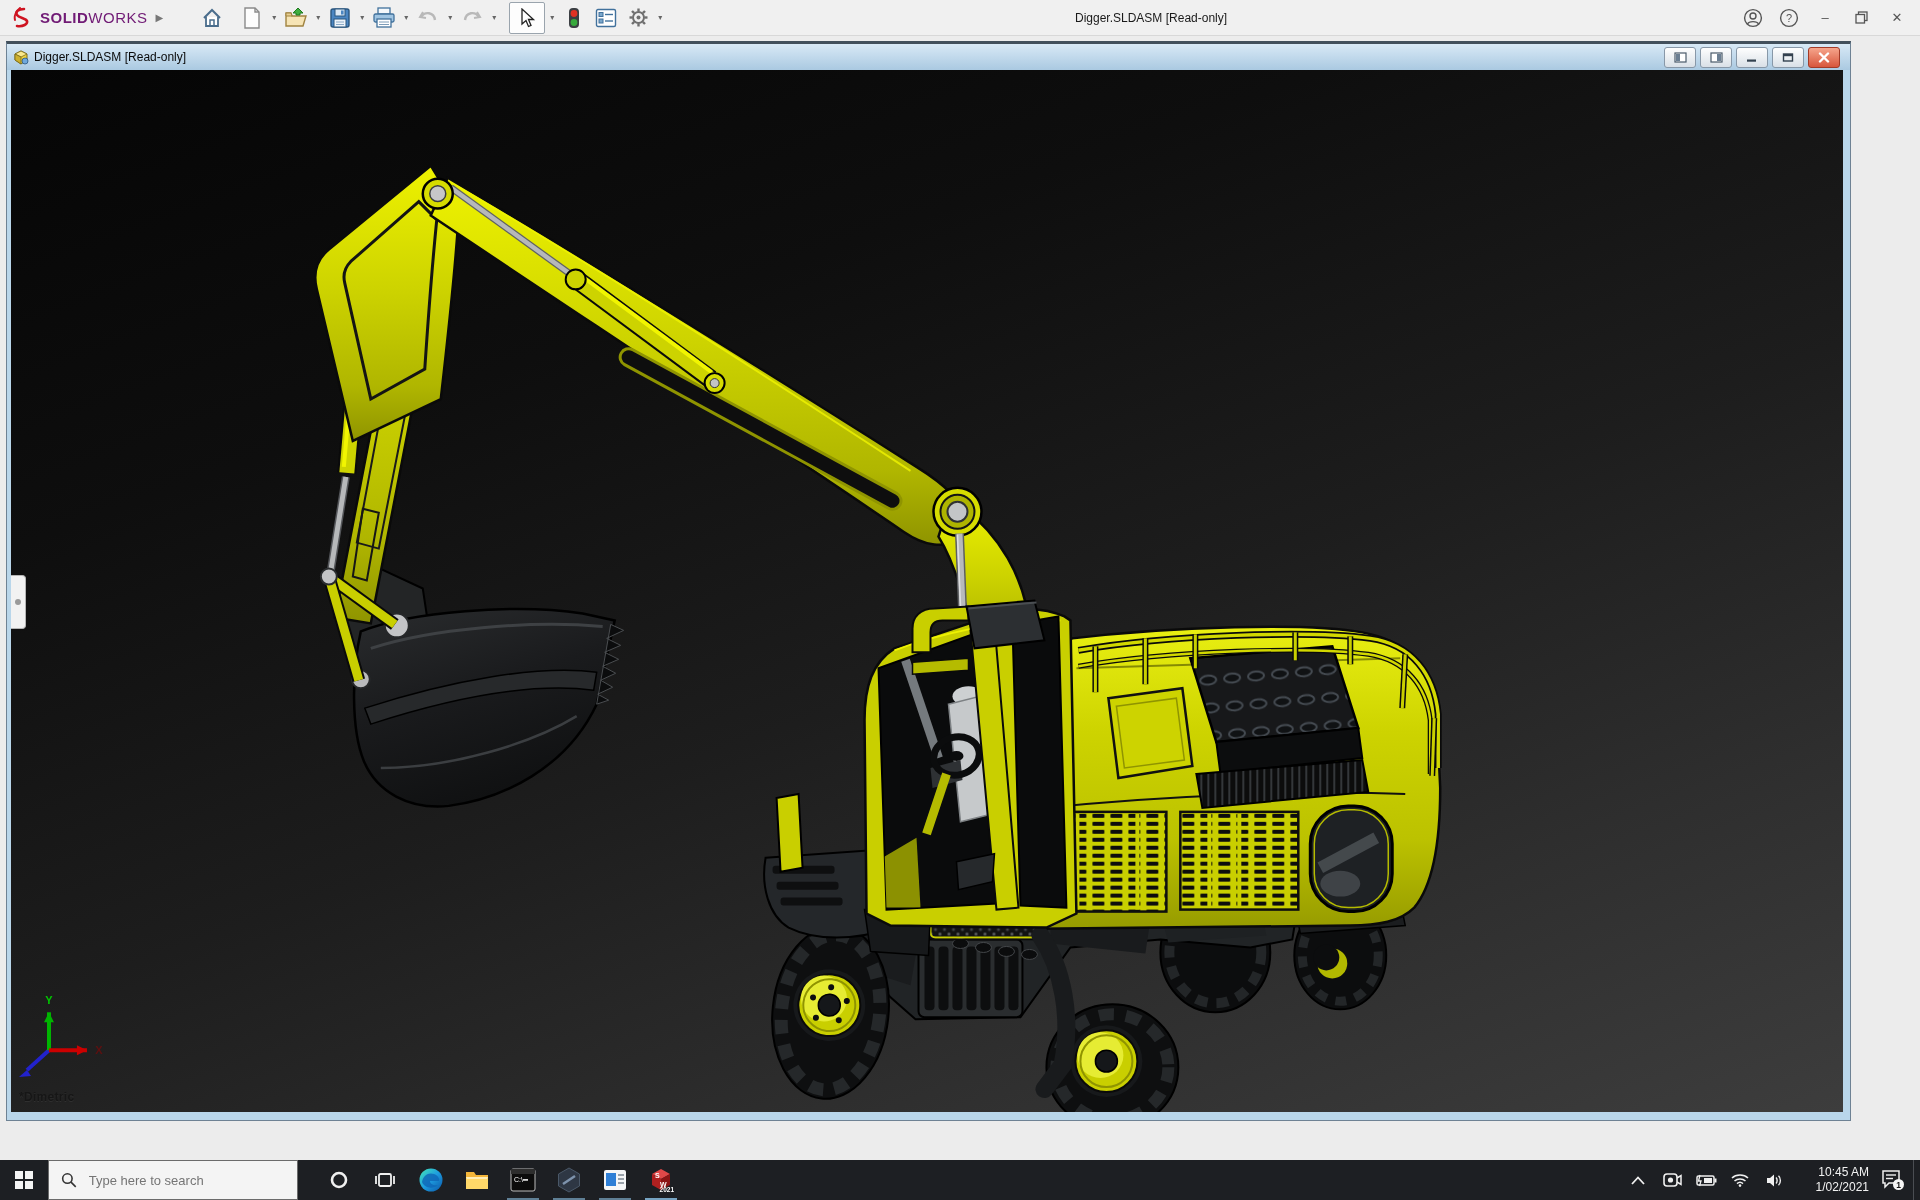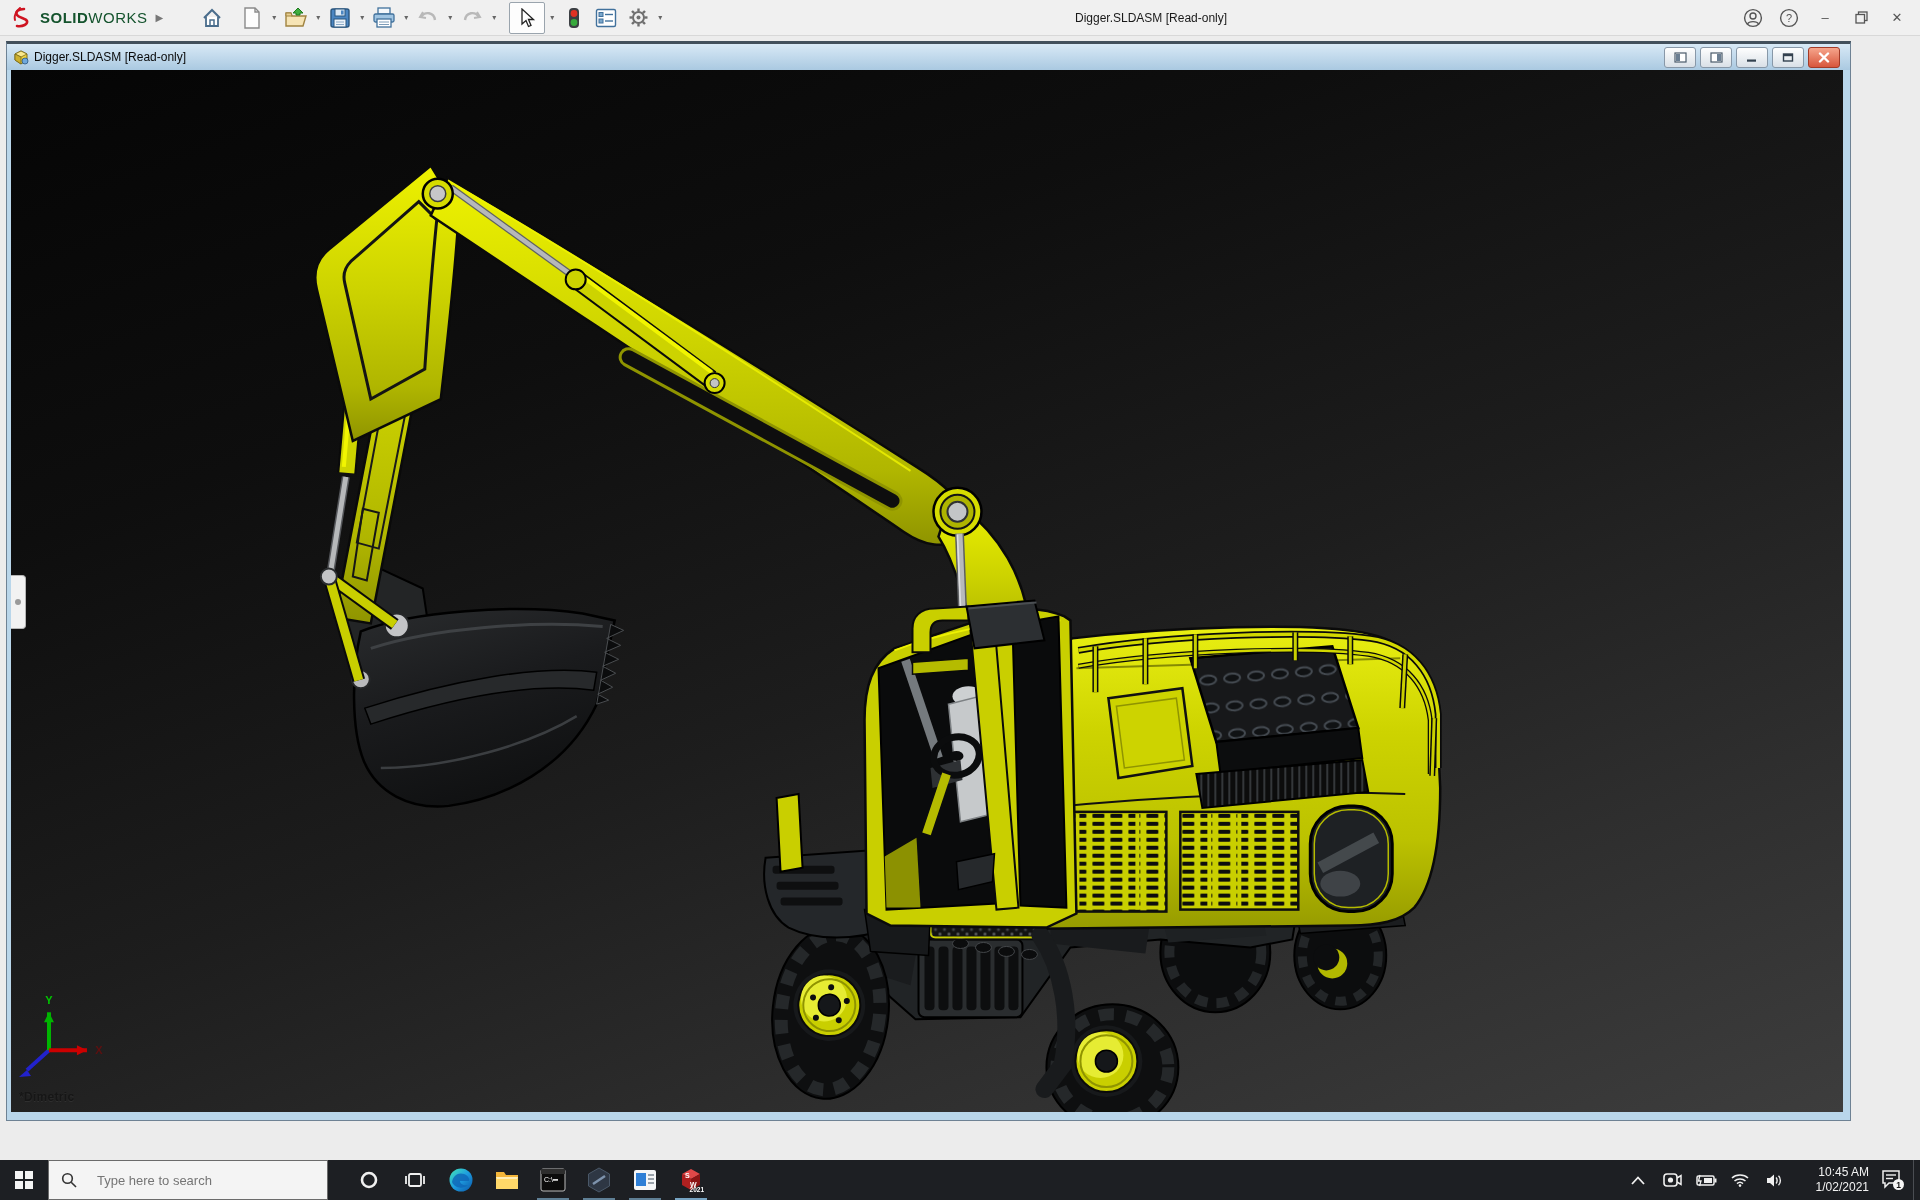--- a/index.html
+++ b/index.html
@@ -2,21 +2,21 @@
 <html><head>
 <meta charset="utf-8">
 <style>
   html,body{margin:0;padding:0;width:1920px;height:1200px;overflow:hidden;
     font-family:"Liberation Sans",sans-serif;background:#ececec;-webkit-user-select:none;user-select:none;}
 
   
   #app-titlebar{position:absolute;left:0;top:0;width:1920px;height:35px;background:#f0f0f0;
     border-bottom:1px solid #d8d8d8;display:flex;align-items:center;}
   #sw-logo{display:flex;align-items:center;margin-left:10px;gap:4px;}
-  #sw-logo .brandtxt{font-size:15px;letter-spacing:.5px;color:#14532d;}
+  #sw-logo .brandtxt{font-size:15px;letter-spacing:.5px;color:#701a75;}
   #sw-logo .brandtxt b{font-weight:bold;}
   #logo-expander{color:#777;font-size:10px;margin-left:8px;margin-right:20px;}
   .tb-row{display:flex;align-items:center;gap:2px;margin-left:14px;}
   .tb-btn{width:30px;height:28px;display:flex;align-items:center;justify-content:center;border-radius:3px;}
   .dd{font-size:8px;color:#666;width:10px;text-align:center;}
   .tb-sep{width:6px;}
   #select-box{border:1px solid #9aa4ad;background:#fdfdfd;border-radius:2px;width:34px;height:30px;
     display:flex;align-items:center;justify-content:center;}
   #app-title{position:absolute;left:1075px;top:0;height:35px;display:flex;align-items:center;
     font-size:12px;color:#1a1a1a;}
@@ -44,22 +44,22 @@
     text-shadow:0 1px 0 rgba(90,90,90,.25);letter-spacing:.3px;}
   #panel-tab{position:absolute;left:0px;top:505px;width:14px;height:52px;background:#f2f2f2;
     border:1px solid #b5b5b5;border-left:none;border-radius:0 4px 4px 0;display:flex;align-items:center;justify-content:center;}
   #panel-tab .dot{width:6px;height:6px;border-radius:50%;background:#9a9a9a;}
 
   
   #taskbar{position:absolute;left:0;bottom:0;width:1920px;height:40px;background:#1d1f23;
     display:flex;align-items:stretch;color:#f2f2f2;}
   .tk-cell{width:46px;display:flex;align-items:center;justify-content:center;position:relative;}
   #tk-start{width:48px;}
-  #tk-search{width:280px;background:#f4f4f4;border:1px solid #6b6b6b;box-sizing:border-box;display:flex;
-    align-items:center;gap:18px;padding-left:12px;}
+  #tk-search{width:250px;background:#f4f4f4;border:1px solid #6b6b6b;box-sizing:border-box;display:flex;
+    align-items:center;gap:10px;padding-left:12px;}
   #tk-search input{border:none;outline:none;background:transparent;font-size:13px;color:#222;width:210px;
     font-family:"Liberation Sans",sans-serif;}
   #tk-gap{width:18px;}
   .underline{position:absolute;left:7px;right:7px;bottom:0;height:2px;background:#5f7f95;}
   .underline.bright{background:#76a3c2;}
   #tray{margin-left:auto;display:flex;align-items:stretch;}
   .tray-cell{width:34px;display:flex;align-items:center;justify-content:center;}
   #tray-clock{width:78px;display:flex;flex-direction:column;align-items:flex-end;justify-content:center;
     font-size:12px;line-height:15px;padding-right:4px;}
   #show-desktop{width:6px;border-left:1px solid #4a4d52;}

